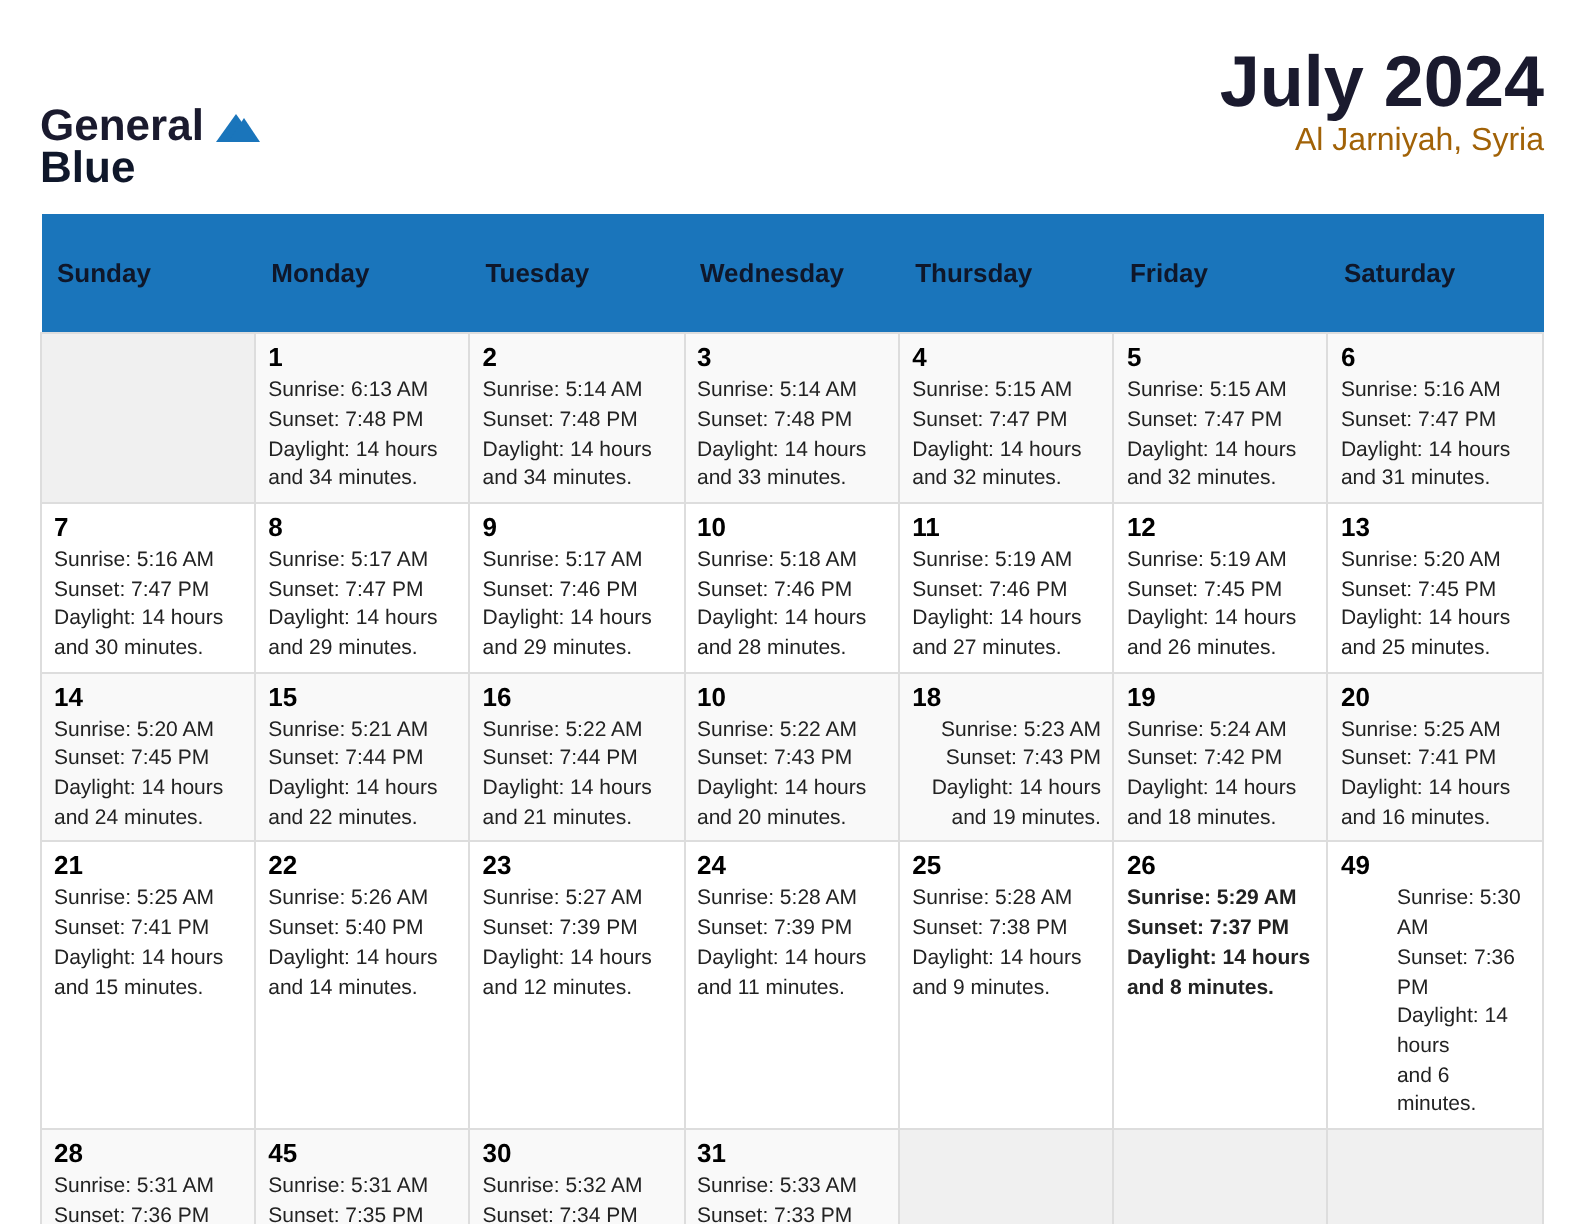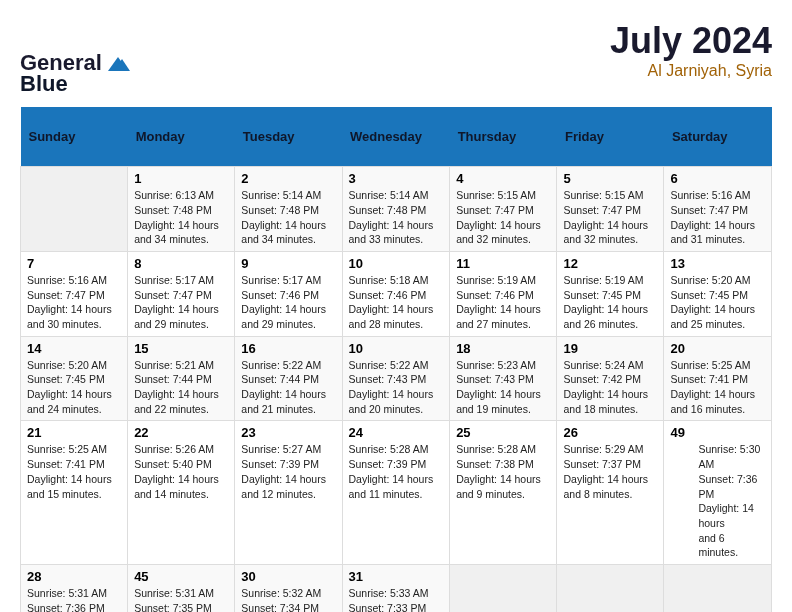--- a/index.html
+++ b/index.html
@@ -227,21 +227,21 @@
         </td>
         <td>
           <span class="day-num">10</span>
           <div class="day-info" style="white-space: pre-line;">Sunrise: 5:22 AM
 Sunset: 7:43 PM
 Daylight: 14 hours
 and 20 minutes.</div>
         </td>
         <td>
           <span class="day-num">18</span>
-          <div class="day-info" style="white-space: pre-line;">Sunrise: 5:23 AM
+          <div class="day-info" style="white-space: pre-line; text-align: right;">Sunrise: 5:23 AM
 Sunset: 7:43 PM
 Daylight: 14 hours
 and 19 minutes.</div>
         </td>
         <td>
           <span class="day-num">19</span>
           <div class="day-info" style="white-space: pre-line;">Sunrise: 5:24 AM
 Sunset: 7:42 PM
 Daylight: 14 hours
 and 18 minutes.</div>
@@ -285,21 +285,21 @@
         </td>
         <td>
           <span class="day-num">25</span>
           <div class="day-info" style="white-space: pre-line;">Sunrise: 5:28 AM
 Sunset: 7:38 PM
 Daylight: 14 hours
 and 9 minutes.</div>
         </td>
         <td>
           <span class="day-num">26</span>
-          <div class="day-info" style="white-space: pre-line;">Sunrise: 5:29 AM
+          <div class="day-info" style="white-space: pre-line; font-weight: bold;">Sunrise: 5:29 AM
 Sunset: 7:37 PM
 Daylight: 14 hours
 and 8 minutes.</div>
         </td>
         <td>
           <span class="day-num">49</span>
           <div class="day-info" style="white-space: pre-line; margin-left: 28px;">Sunrise: 5:30 AM
 Sunset: 7:36 PM
 Daylight: 14 hours
 and 6 minutes.</div>

